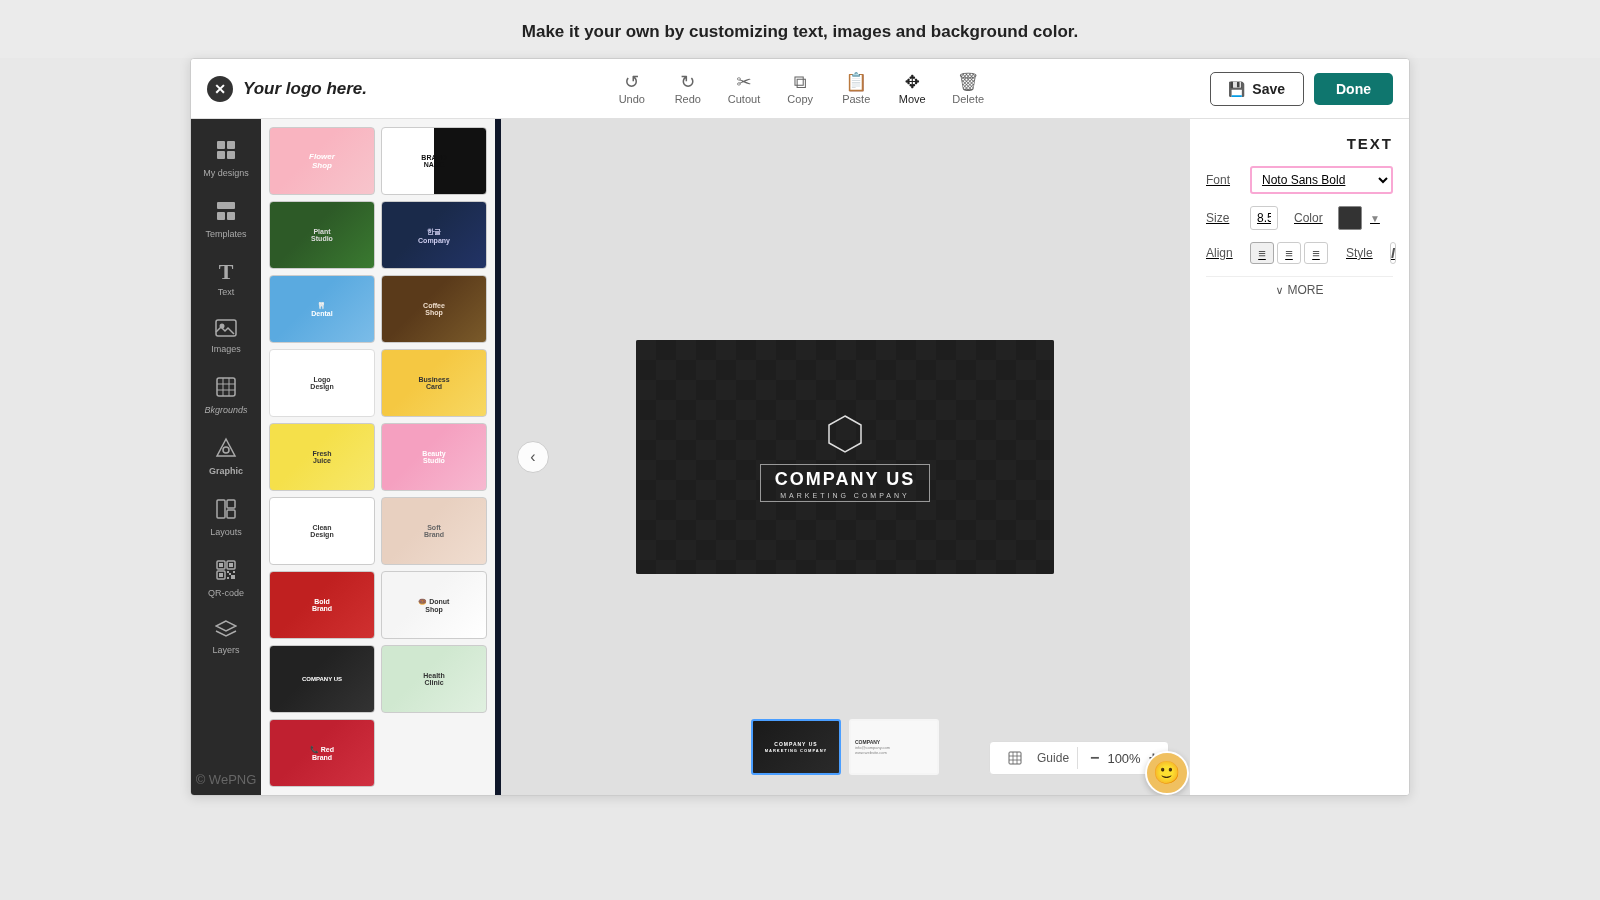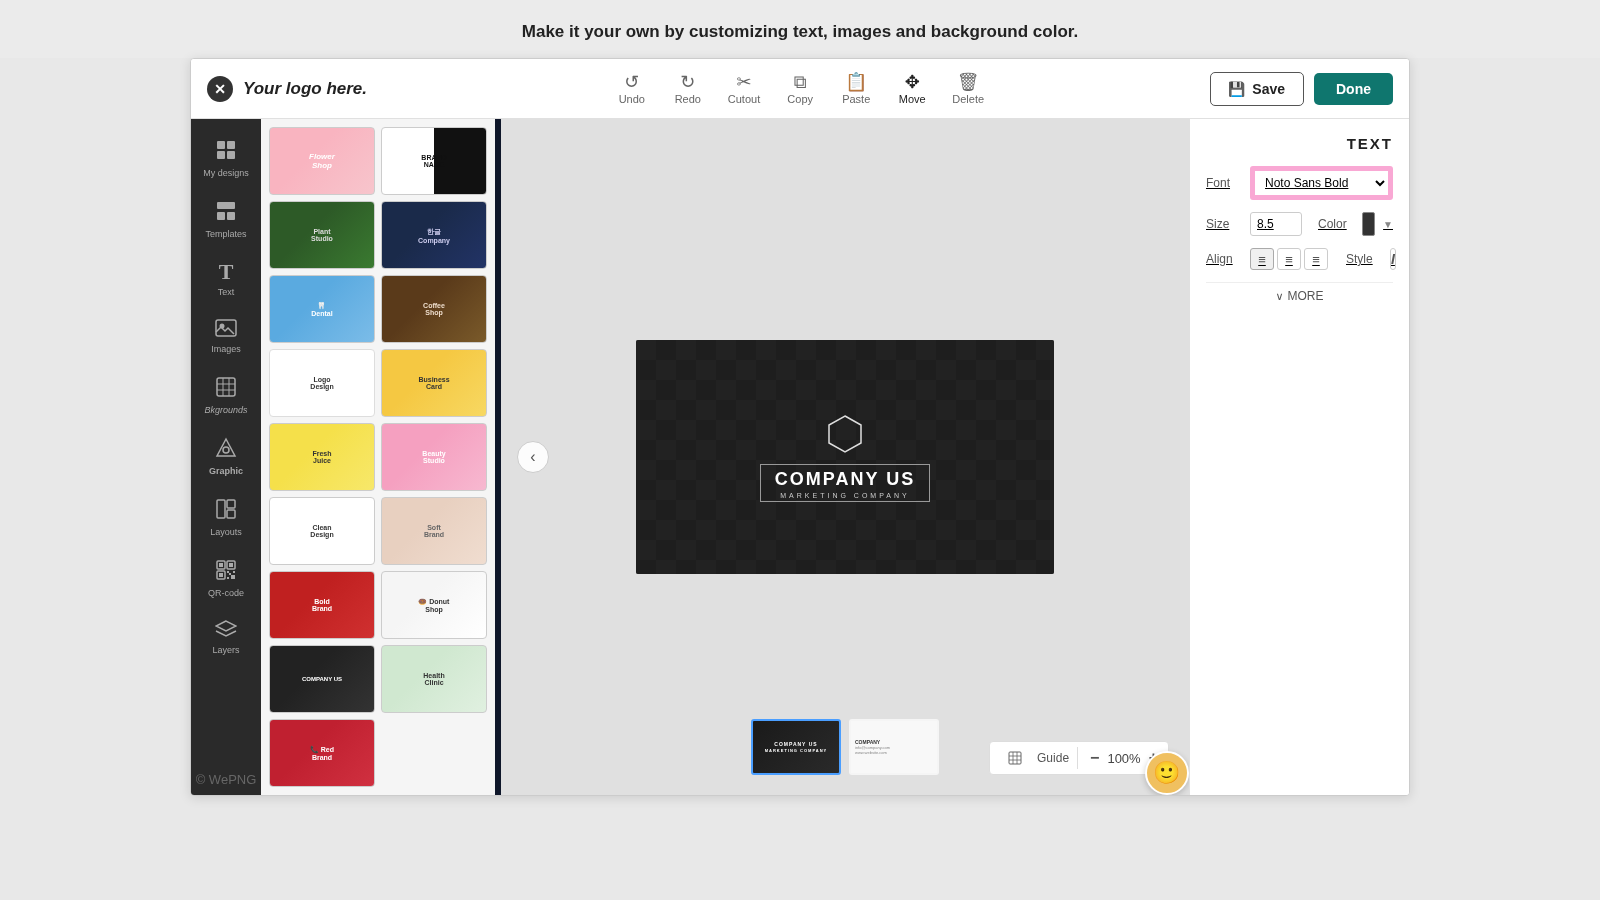--- a/index.html
+++ b/index.html
@@ -345,28 +345,28 @@
       text-decoration: underline;
     }
     .panel-label {
       font-size: 12px;
       color: #555;
       min-width: 36px;
     }
     .panel-select {
       flex: 1;
       padding: 4px 6px;
-      border: 5px solid #f9a8d4;
+      border: 2px solid #f9a8d4;
       border-radius: 3px;
       font-size: 12px;
       background: #fff;
       cursor: pointer;
     }
     .panel-input-num {
-      width: 52px;
+      width: 28px;
       padding: 4px 6px;
       border: 1px solid #ccc;
       border-radius: 3px;
       font-size: 12px;
       background: #fff;
     }
     .color-swatch {
       width: 24px; height: 24px;
       background: #333;
       border: 1px solid #888;

